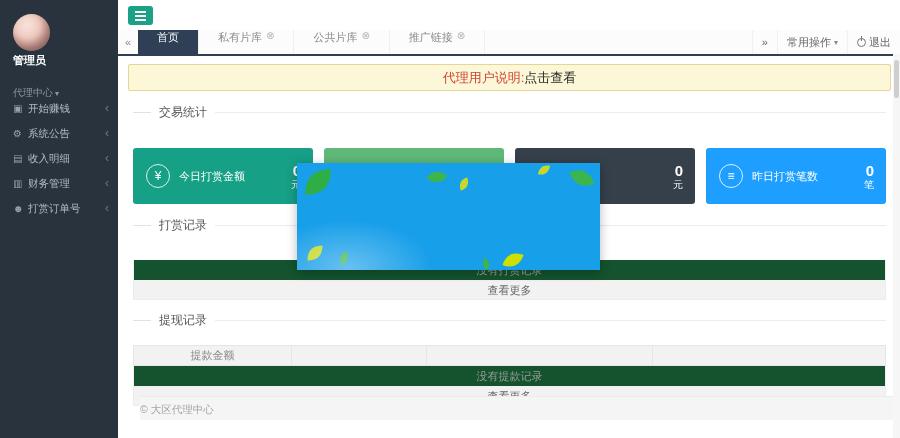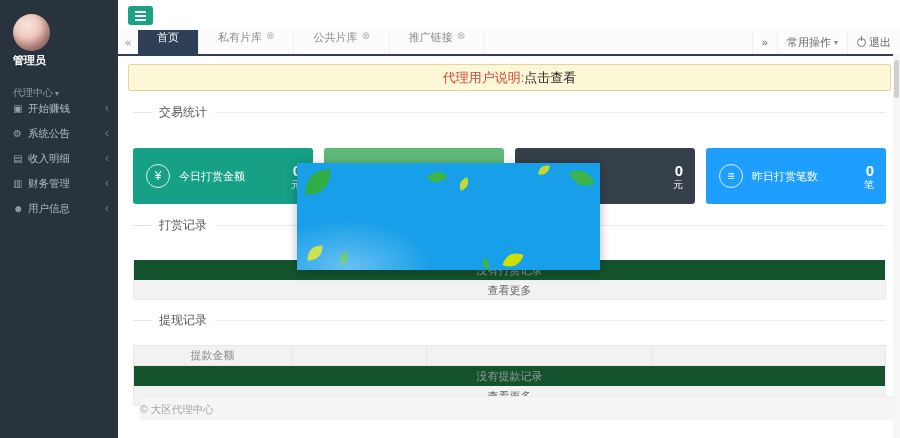--- a/index.html
+++ b/index.html
@@ -109,21 +109,21 @@
     <div class="avatar"></div>
     <div class="username">管理员</div>
     <div class="role">
       <span>代理中心</span><span class="caret">▾</span>
     </div>
     <nav class="nav">
         <div class="nav-item"><span class="nav-icon">▣</span><span class="nav-label">开始赚钱</span><span class="nav-chevron">‹</span></div>
         <div class="nav-item"><span class="nav-icon">⚙</span><span class="nav-label">系统公告</span><span class="nav-chevron">‹</span></div>
         <div class="nav-item"><span class="nav-icon">▤</span><span class="nav-label">收入明细</span><span class="nav-chevron">‹</span></div>
         <div class="nav-item"><span class="nav-icon">▥</span><span class="nav-label">财务管理</span><span class="nav-chevron">‹</span></div>
-        <div class="nav-item"><span class="nav-icon">☻</span><span class="nav-label">用户信息</span><span class="nav-chevron">‹</span></div>
+        <div class="nav-item"><span class="nav-icon">☻</span><span class="nav-label">打赏订单号</span><span class="nav-chevron">‹</span></div>
       </nav>
   </aside>
 
   <div class="main">
 
     <div class="header-row">
       <button class="hamburger">
         <span class="bars"></span>
       </button>
     </div>

